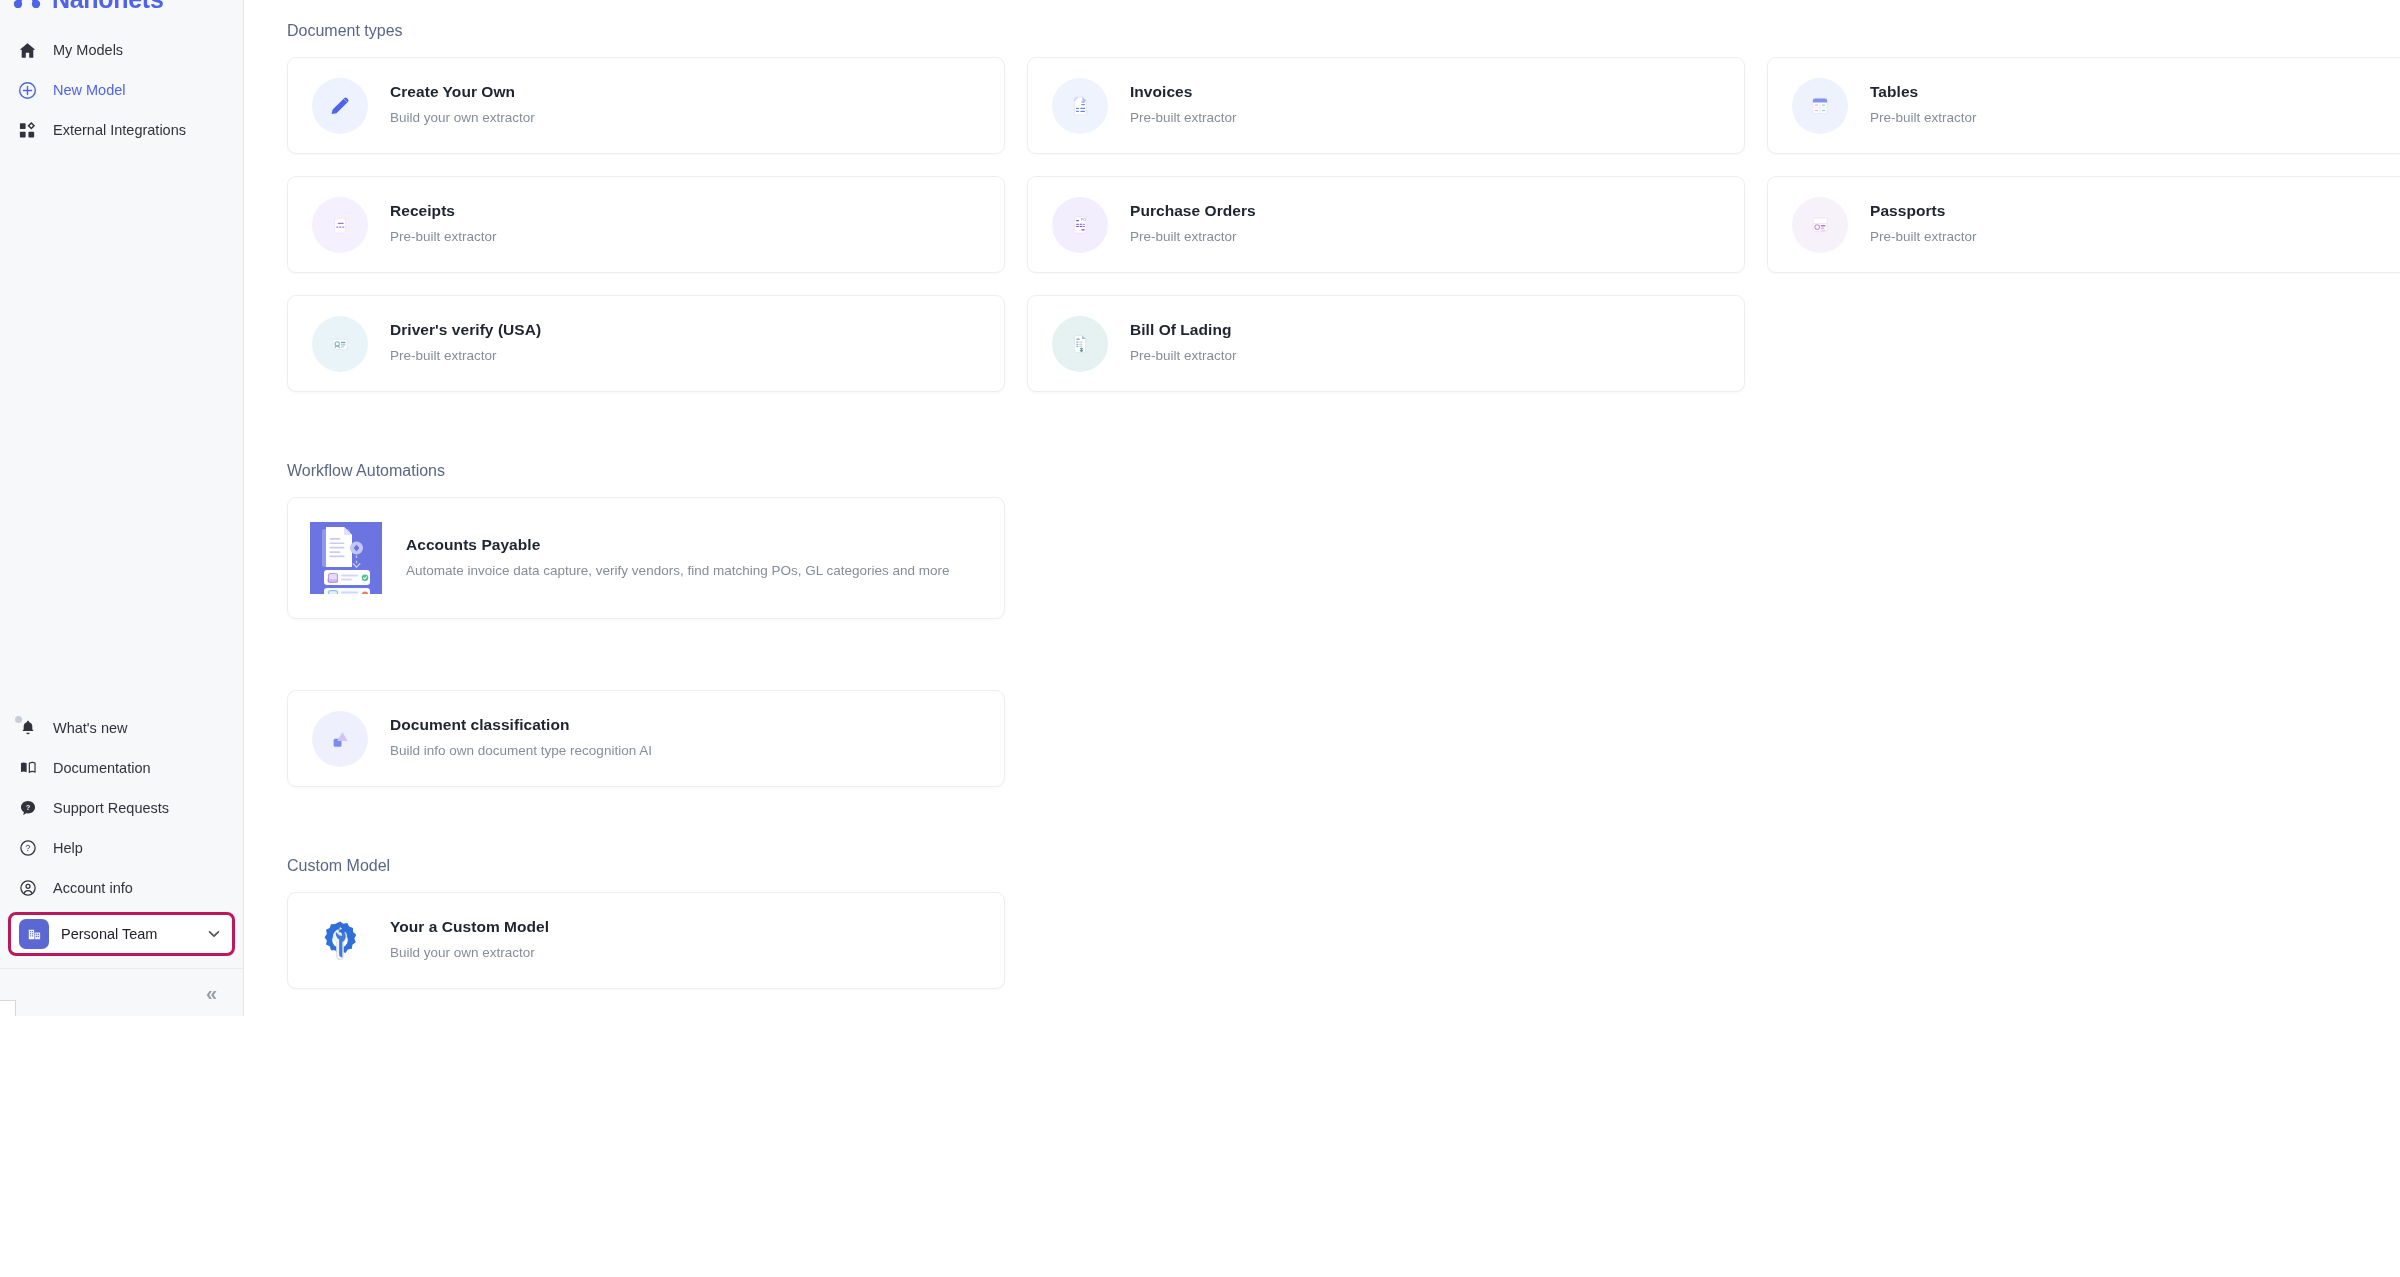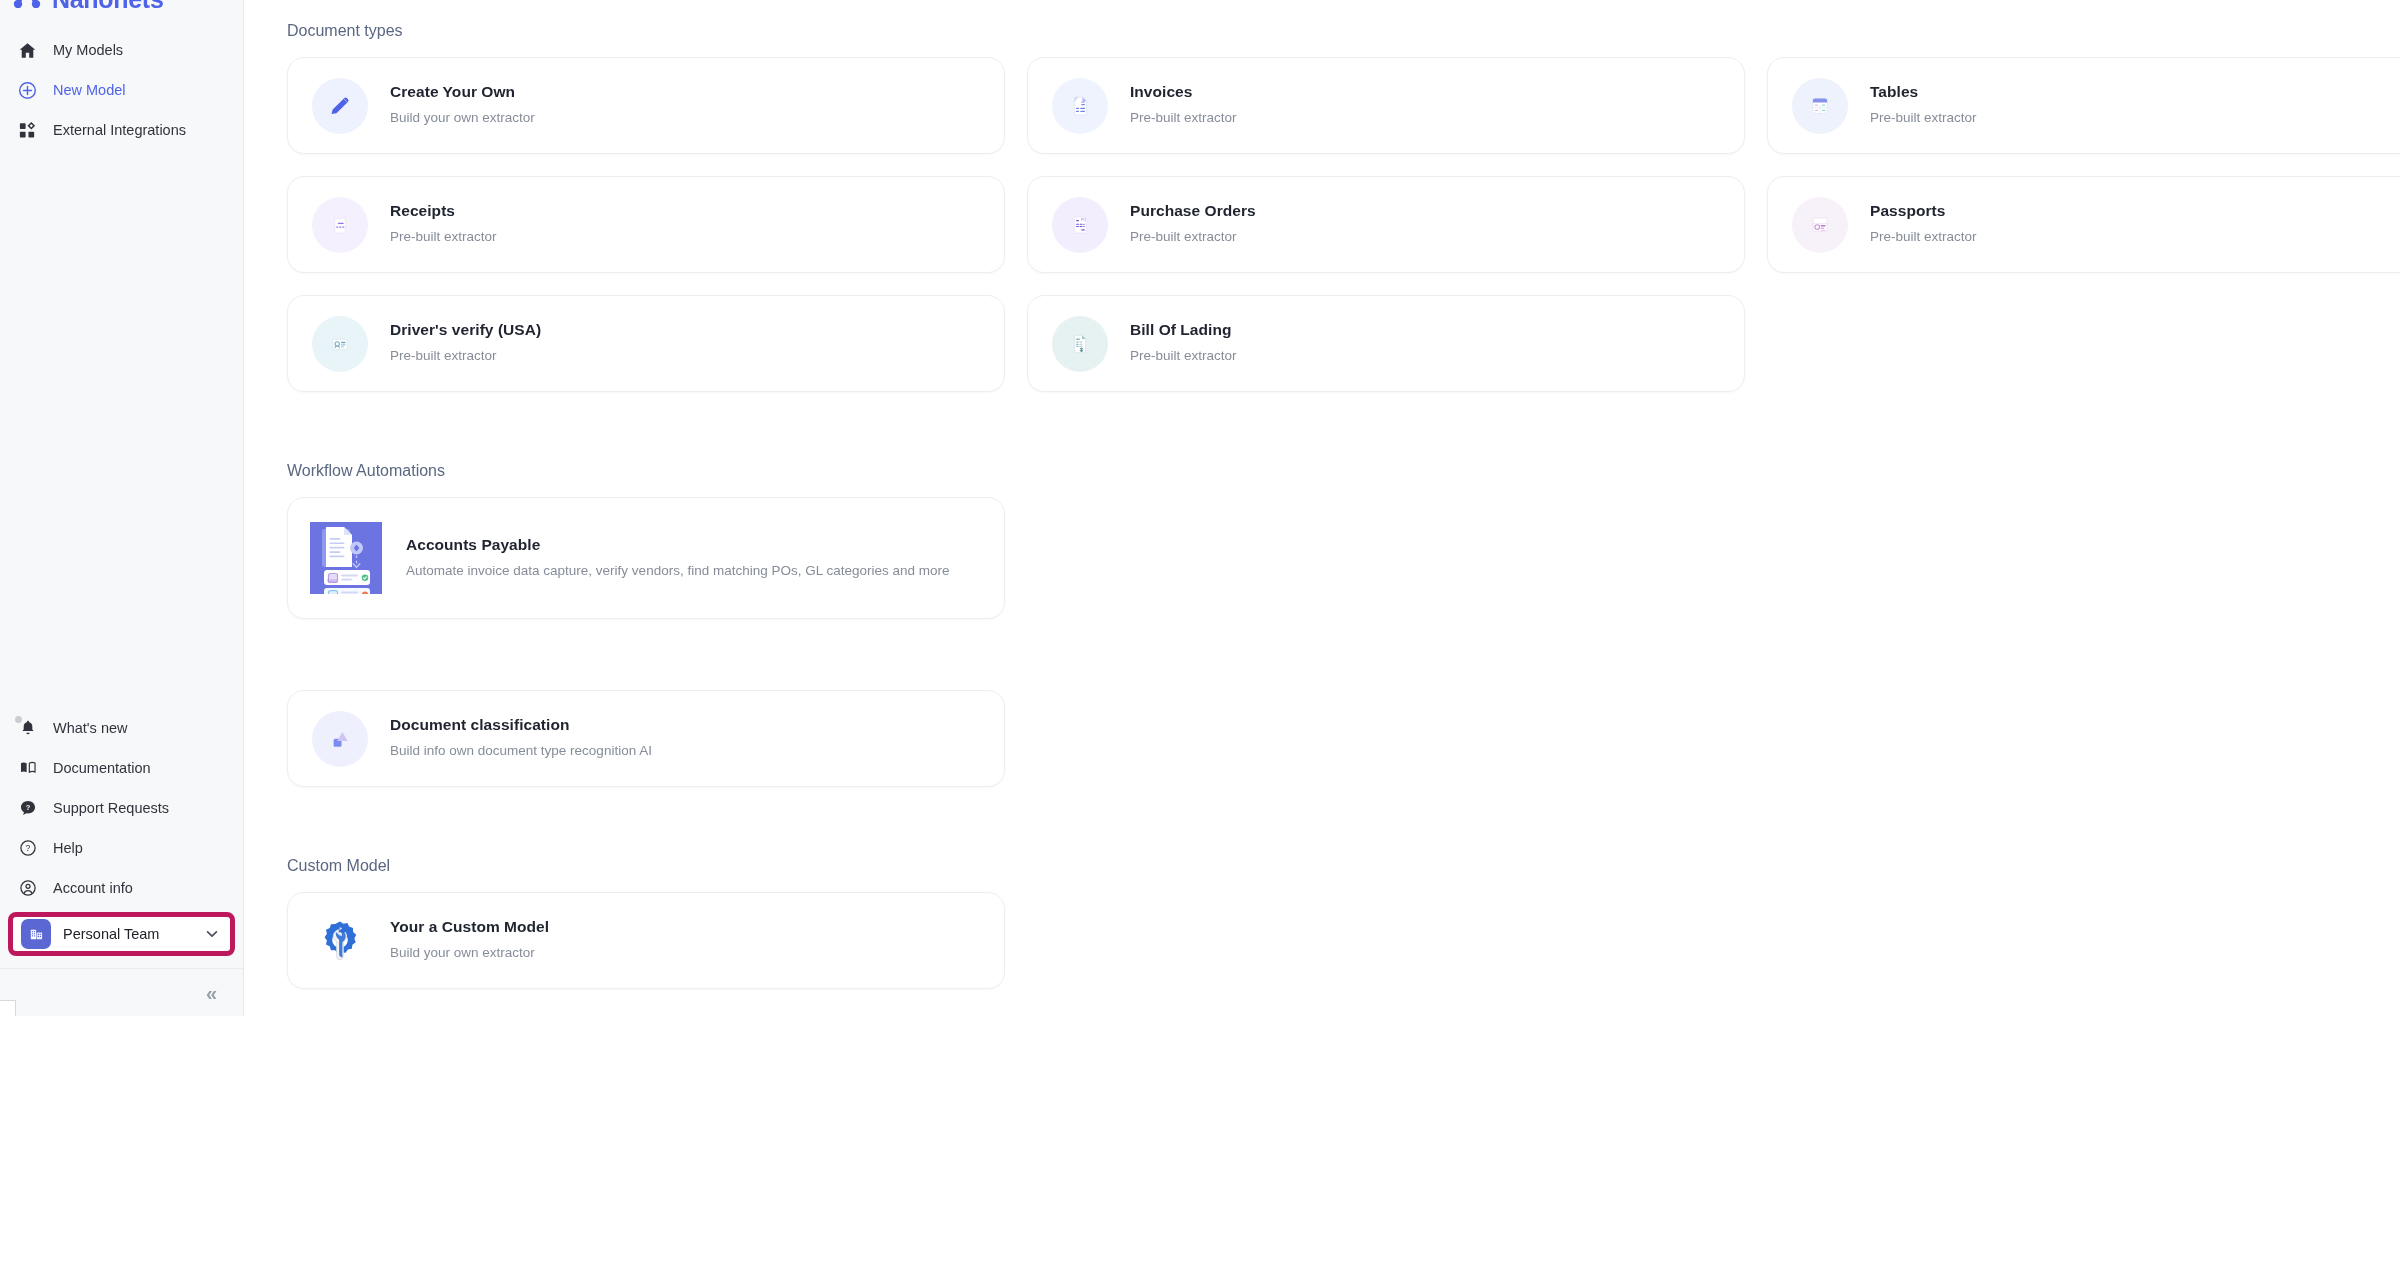--- a/index.html
+++ b/index.html
@@ -54,21 +54,21 @@
   .nav-bottom .nav-item { height: 40px; }
   .bell-wrap { position: relative; }
   .bell-dot {
     position: absolute; top: -3px; left: -3px;
     width: 7px; height: 7px; border-radius: 50%;
     background: #c9cdd4;
   }
 
   .team-box {
     margin: 4px 8px 0 8px;
-    border: 5px solid #be185d;
+    border: 3px solid #be185d;
     border-radius: 8px;
     background: #ffffff;
     height: 44px;
     display: flex; align-items: center;
     padding: 0 10px 0 8px;
     gap: 12px;
     cursor: pointer;
   }
   .team-avatar {
     width: 30px; height: 30px; flex: 0 0 30px;
@@ -118,21 +118,21 @@
     display: flex;
     flex-wrap: wrap;
     gap: 22px 22px;
     width: 2250px;
   }
   .card {
     width: 718px;
     height: 97px;
     background: #ffffff;
     border: 1px solid #eceef1;
-    border-radius: 17px;
+    border-radius: 9px;
     display: flex;
     align-items: center;
     gap: 22px;
     padding: 0 22px 0 24px;
     cursor: pointer;
     box-shadow: 0 1px 2px rgba(16,24,40,0.03);
   }
   .card-icon {
     width: 56px; height: 56px; flex: 0 0 56px;
     border-radius: 50%;

